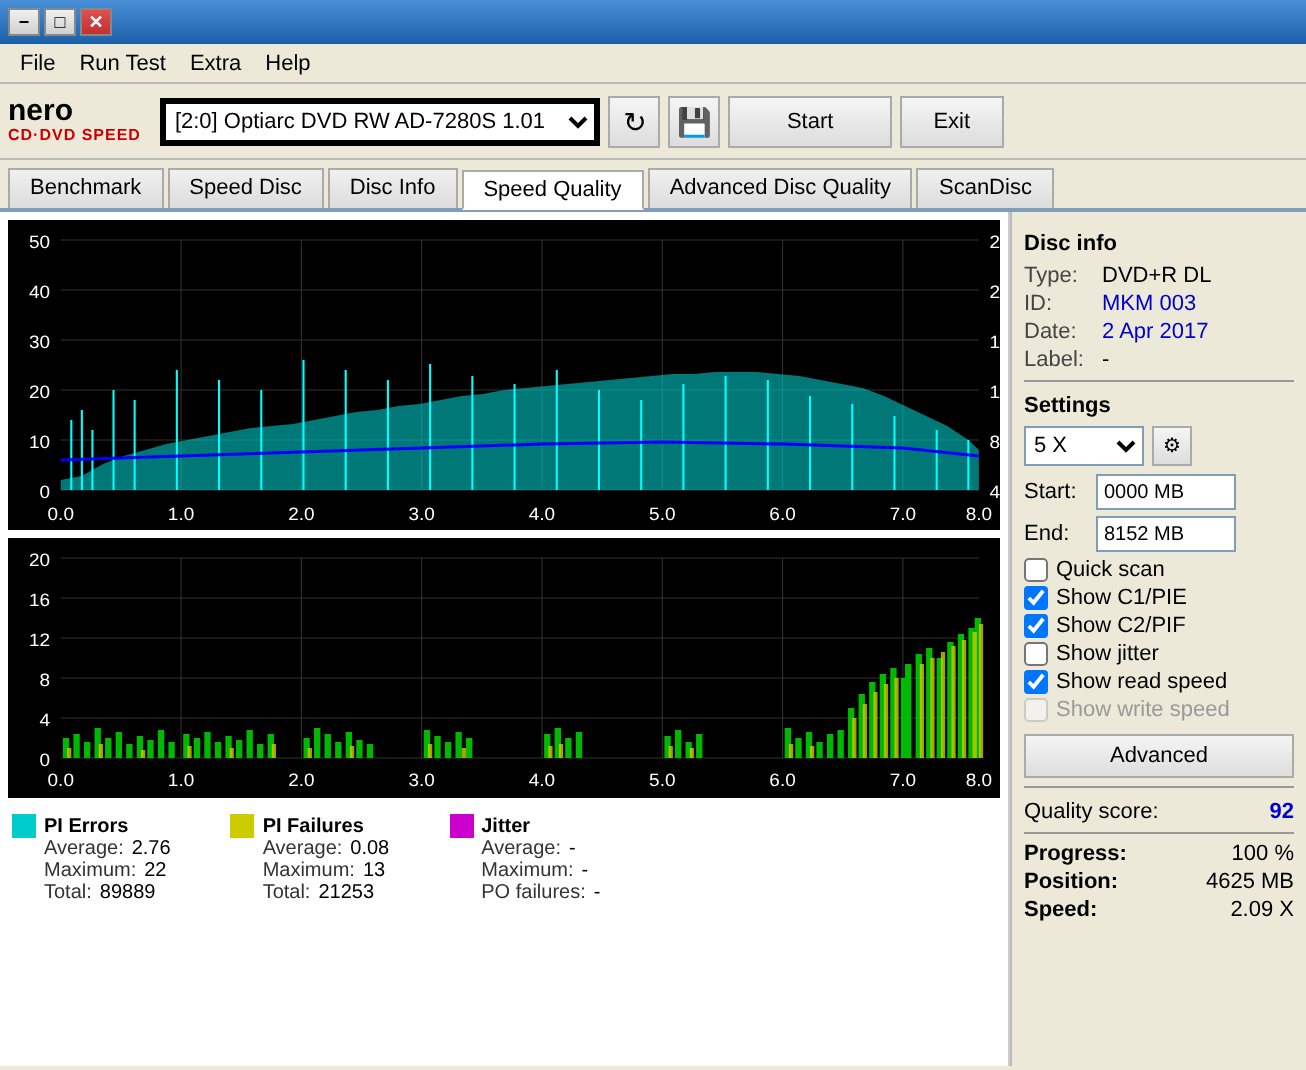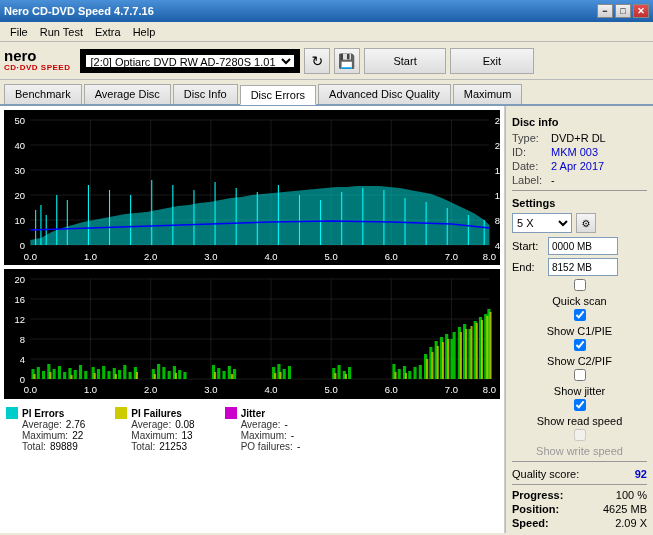--- a/index.html
+++ b/index.html
@@ -14,24 +14,24 @@
     .titlebar-btn.maximize { background: linear-gradient(to bottom, #f0f0f0, #d0d0d0); }
     .titlebar-btn.close { background: linear-gradient(to bottom, #e05050, #c03030); color: white; }
 
     
     .menubar { background: #ece9d8; height: 20px; display: flex; align-items: center; padding: 0 4px; border-bottom: 1px solid #bbb; }
     .menubar-item { padding: 2px 6px; font-size: 11px; cursor: pointer; }
 
     
     .toolbar { background: #ece9d8; height: 38px; display: flex; align-items: center; padding: 2px 4px; gap: 4px; border-bottom: 1px solid #bbb; }
     .toolbar-logo { display: flex; align-items: center; margin-right: 6px; }
-    .drive-select { height: 24px; width: 220px; font-size: 11px; border: 6px solid #000000; background: white; }
+    .drive-select { height: 24px; width: 220px; font-size: 11px; border: 3px solid #000000; background: white; }
     .toolbar-icon-btn { width: 26px; height: 26px; border: 1px solid #aaa; background: linear-gradient(to bottom, #f5f5f5, #ddd); display: flex; align-items: center; justify-content: center; cursor: pointer; font-size: 14px; }
     .start-btn { height: 26px; padding: 0 28px; background: linear-gradient(to bottom, #f5f5f5, #ddd); border: 1px solid #aaa; cursor: pointer; font-size: 11px; }
-    .exit-btn { height: 26px; padding: 0 32px; background: linear-gradient(to bottom, #f5f5f5, #ddd); border: 1px solid #aaa; cursor: pointer; font-size: 11px; }
+    .exit-btn { height: 26px; padding: 0 16px; background: linear-gradient(to bottom, #f5f5f5, #ddd); border: 1px solid #aaa; cursor: pointer; font-size: 11px; }
 
     
     .tabs { display: flex; padding: 4px 4px 0; background: #ece9d8; border-bottom: 2px solid #7f9db9; }
     .tab { padding: 3px 10px; border: 1px solid #aaa; background: linear-gradient(to bottom, #f0f0f0, #ddd); cursor: pointer; font-size: 11px; margin-right: 2px; border-bottom: none; }
     .tab.active { background: white; border-bottom: 1px solid white; position: relative; top: 1px; z-index: 1; }
 
     
     .main { display: flex; background: white; flex: 1; height: calc(535px - 22px - 20px - 38px - 28px); }
     
     
@@ -58,37 +58,36 @@
     .panel-row { display: flex; margin-bottom: 2px; gap: 4px; }
     .panel-label { color: #444; min-width: 35px; }
     .panel-value { color: #000; }
     .panel-value.blue { color: #0000cc; }
     .settings-row { display: flex; align-items: center; gap: 4px; margin-bottom: 4px; }
     .settings-select { width: 60px; height: 20px; font-size: 11px; border: 1px solid #7f9db9; background: white; }
     .settings-icon-btn { width: 20px; height: 20px; border: 1px solid #aaa; background: linear-gradient(to bottom, #f5f5f5, #ddd); display: flex; align-items: center; justify-content: center; cursor: pointer; font-size: 10px; }
     .mb-input { width: 70px; height: 18px; border: 1px solid #7f9db9; background: white; font-size: 10px; padding: 1px 3px; }
     .input-row { display: flex; align-items: center; gap: 4px; margin-bottom: 3px; }
     .input-label { min-width: 32px; font-size: 11px; }
-    .checkbox-row { display: flex; align-items: center; gap: 4px; margin-bottom: 2px; font-size: 11px; flex-direction: column; }
+    .checkbox-row { display: flex; align-items: center; gap: 4px; margin-bottom: 2px; font-size: 11px; }
     .checkbox-row input[type=checkbox] { margin: 0; width: 12px; height: 12px; }
     .advanced-btn { width: 100%; height: 22px; background: linear-gradient(to bottom, #f5f5f5, #ddd); border: 1px solid #aaa; cursor: pointer; font-size: 11px; margin-top: 4px; }
     .quality-row { display: flex; align-items: center; justify-content: space-between; margin-top: 6px; }
     .quality-label { font-size: 11px; }
     .quality-value { color: #0000cc; font-size: 11px; font-weight: bold; }
     .progress-row { display: flex; align-items: center; justify-content: space-between; margin-bottom: 2px; }
     .progress-label { font-size: 11px; font-weight: bold; }
     .progress-value { font-size: 11px; }
     
     .divider { border: none; border-top: 1px solid #999; margin: 4px 0; }
   </style>
 </head>
 <body>
 
 <div class="titlebar">
-  <span class="titlebar-title">Nero CD-DVD Speed 4.7.7.16</span>
   <div class="titlebar-controls">
     <div class="titlebar-btn minimize">−</div>
     <div class="titlebar-btn maximize">□</div>
     <div class="titlebar-btn close">✕</div>
   </div>
 </div>
 
 <div class="menubar">
   <span class="menubar-item">File</span>
   <span class="menubar-item">Run Test</span>
@@ -107,25 +106,25 @@
     <option>[2:0]  Optiarc DVD RW AD-7280S 1.01</option>
   </select>
   <div class="toolbar-icon-btn" title="Refresh">↻</div>
   <div class="toolbar-icon-btn" title="Save">💾</div>
   <button class="start-btn">Start</button>
   <button class="exit-btn">Exit</button>
 </div>
 
 <div class="tabs">
   <div class="tab">Benchmark</div>
-  <div class="tab">Average Disc</div>
+  <div class="tab">Speed Disc</div>
   <div class="tab">Disc Info</div>
-  <div class="tab active">Disc Errors</div>
+  <div class="tab active">Speed Quality</div>
   <div class="tab">Advanced Disc Quality</div>
-  <div class="tab">Maximum</div>
+  <div class="tab">ScanDisc</div>
 </div>
 
 <div class="main">
 
   <div class="chart-area">
 
     <div class="chart-container">
       <div class="chart-top">
         <svg viewBox="0 0 470 155" preserveAspectRatio="none" style="width:100%;height:100%;display:block;">
 
@@ -474,20 +473,21 @@
     </div>
     <div class="checkbox-row">
       <input type="checkbox" checked="" style="">
       <span>Show read speed</span>
     </div>
     <div class="checkbox-row">
       <input type="checkbox" disabled="" style="">
       <span style="color:#999;">Show write speed</span>
     </div>
     
+    <button class="advanced-btn">Advanced</button>
     
     <hr class="divider">
     
     
     <div class="quality-row">
       <span class="quality-label">Quality score:</span>
       <span class="quality-value">92</span>
     </div>
     
     <hr class="divider">

